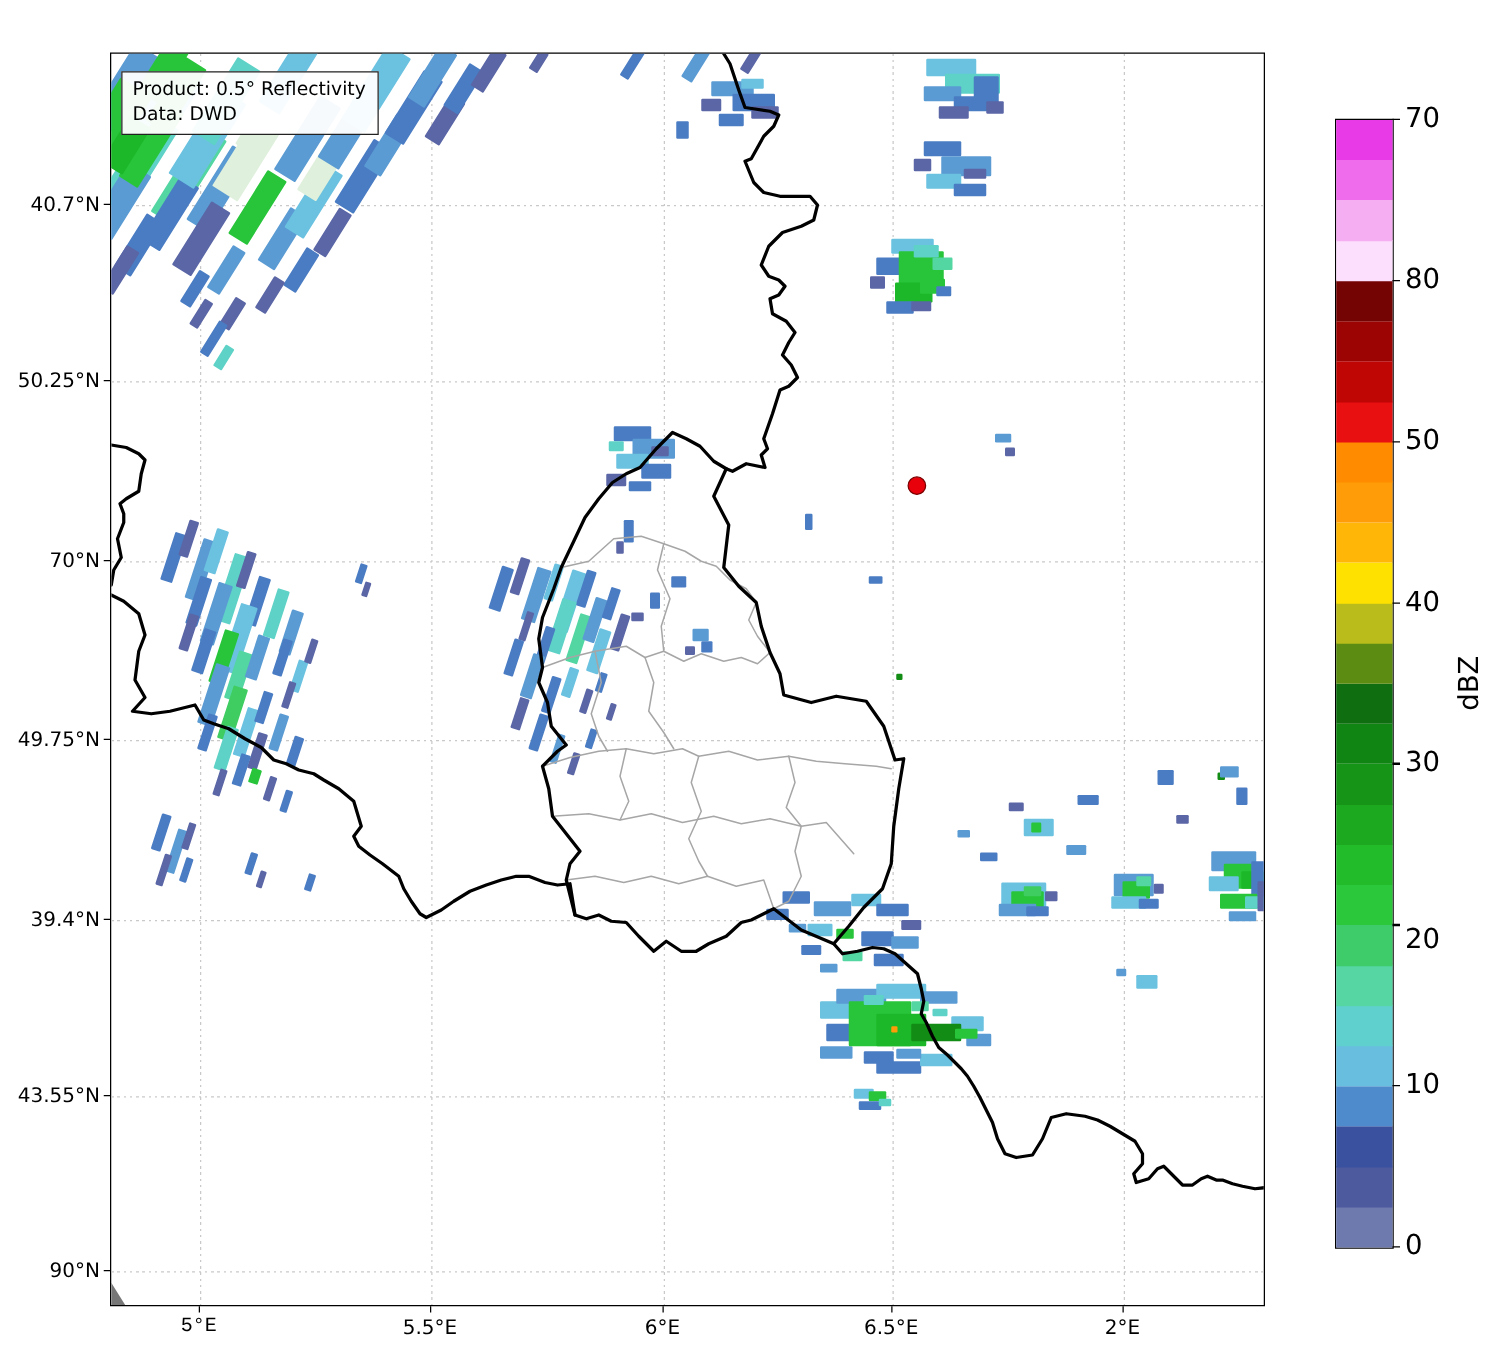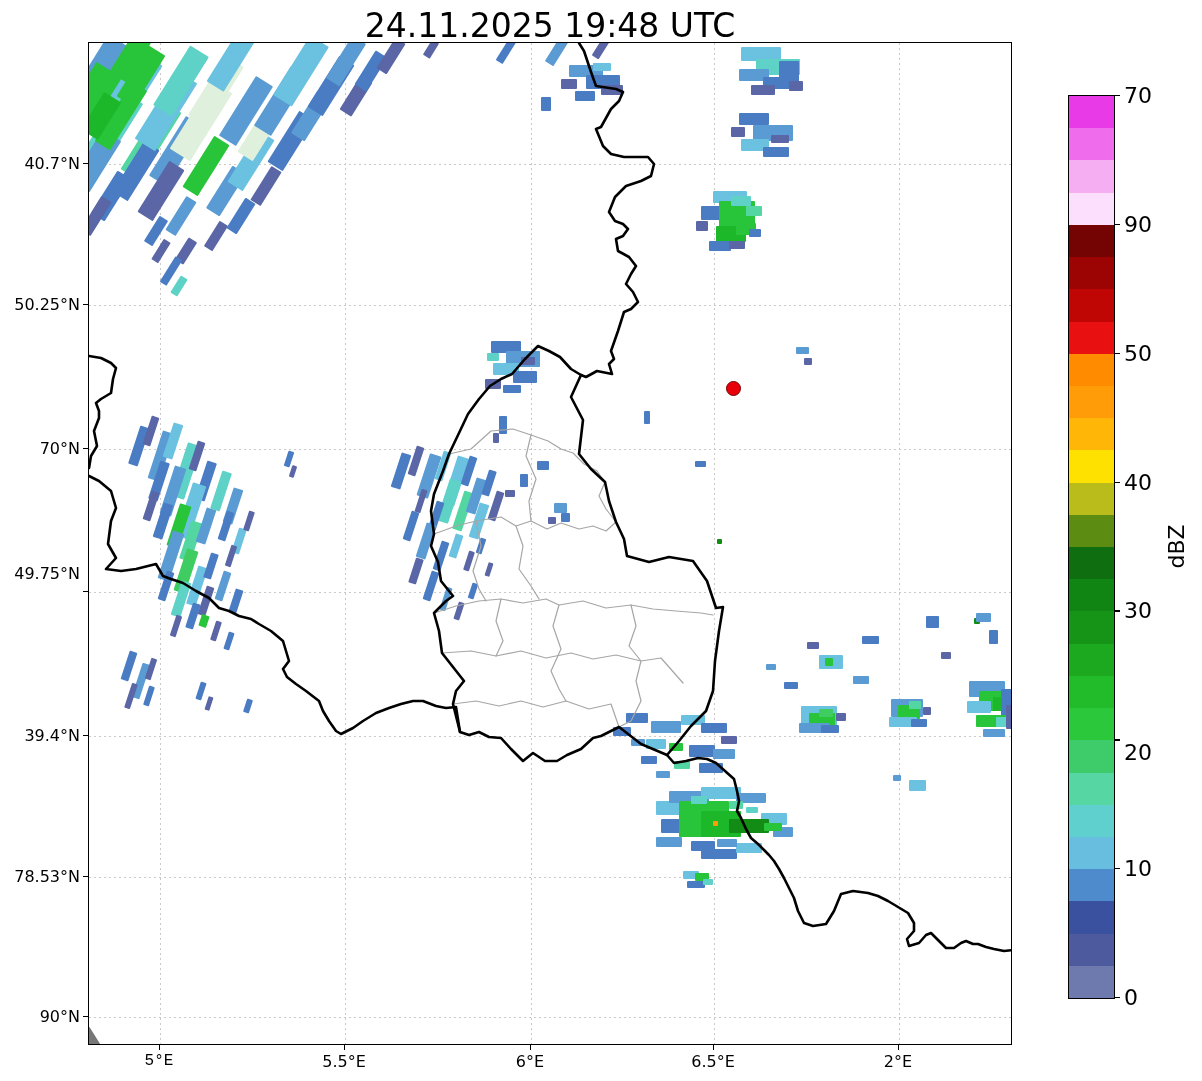--- a/index.html
+++ b/index.html
@@ -28,21 +28,20 @@
   .cbseg{position:absolute;left:0;width:100%;}
   .cbtick{position:absolute;left:1114px;width:6px;height:1.3px;background:#000;}
   .cblab{position:absolute;left:1124px;font-size:22px;color:#000;transform:translateY(-50%);}
   #cbarlabel{position:absolute;left:1146px;top:534px;font-size:22px;color:#000;
     transform:rotate(-90deg);transform-origin:center;width:60px;text-align:center;}
 </style>
 </head>
 <body>
 
 <div id="fig">
-  <div id="title">24.11.2025 19:48 UTC</div>
 
   <div id="plot">
     <div id="gridlayer">
         <div class="vgrid" style="left: 71px;"></div>
         <div class="vgrid" style="left: 256px;"></div>
         <div class="vgrid" style="left: 442px;"></div>
         <div class="vgrid" style="left: 625px;"></div>
         <div class="vgrid" style="left: 810px;"></div>
         <div class="hgrid" style="top: 121px;"></div>
         <div class="hgrid" style="top: 262px;"></div>
@@ -314,44 +313,48 @@
         <polyline points="578,42 583,50 590,71 595,85 615,88 622,91 618,100 610,108 600,126 595,128 602,145 610,153 623,156 647,156 653,163 650,175 640,180 625,185 614,196 608,211 614,220 622,223 627,228 622,235 615,238 617,250 628,256 635,265 630,273 625,283 632,291 637,301 630,308 623,311 617,330 610,350 613,358 608,363 611,373 596,370 585,376 580,374" fill="none" stroke="#000000" stroke-width="2.6" stroke-linejoin="round" stroke-linecap="round"></polyline>
         <polyline points="580,374 570,396 582,419 578,453 590,468 604,481 608,500 615,521 623,538 626,555 648,561 668,556 692,560 706,580 715,607 722,606 718,630 714,660 712,690 705,710 690,725 678,740 666,754 640,743 618,726 600,735 592,737 580,748 566,754 556,760 544,760 532,752 522,760 510,748 500,737 488,736 478,731 468,734 459,731 452,703 455,690 463,680 452,666 441,652 438,630 433,612 445,600 452,595 440,580 437,561 430,545 433,533 430,510 433,493 442,470 448,453 458,432 467,413 478,398 489,385 500,378 511,373 524,358 537,345 548,350 559,356 570,368 580,374" fill="none" stroke="#000000" stroke-width="2.6" stroke-linejoin="round" stroke-linecap="round"></polyline>
         <polyline points="88,355 100,357 110,362 115,367 112,378 110,392 100,398 95,402 98,410 98,417 93,430 96,445 90,455 88,467" fill="none" stroke="#000000" stroke-width="2.6" stroke-linejoin="round" stroke-linecap="round"></polyline>
         <polyline points="88,475 98,480 110,490 115,507 110,520 107,543 115,557 105,568 120,570 135,568 155,563 162,575 170,578 182,582 195,590 208,597 218,607 228,610 238,615 250,618 258,623 270,630 282,640 285,650 288,660 282,668 286,676 295,683 305,690 318,700 322,710 328,720 335,730 340,733 352,727 362,720 375,712 388,707 400,703 412,700 422,700 435,705 445,707 455,706 459,731" fill="none" stroke="#000000" stroke-width="2.6" stroke-linejoin="round" stroke-linecap="round"></polyline>
         <polyline points="666,754 673,762 685,760 697,757 706,758 715,762 724,770 733,778 736,790 738,800 736,810 740,817 745,828 750,837 757,843 762,848 768,854 773,860 778,868 783,877 788,887 793,897 797,910 803,922 812,925 825,923 833,910 840,893 852,890 867,892 877,895 887,900 897,906 907,912 913,922 913,930 906,938 908,945 918,942 925,934 930,932 938,940 945,947 953,947 960,942 965,940 972,943 977,943 985,946 993,948 1003,950 1012,949" fill="none" stroke="#000000" stroke-width="2.6" stroke-linejoin="round" stroke-linecap="round"></polyline>
         <polygon points="86,1022 101,1046 86,1046" fill="#777"></polygon>
       </svg>
     <div id="marker" style="left: 636.5px; top: 337.5px; background: rgb(232, 0, 11);"></div>
   </div>
 
+  <div id="infobox">
+    <div>Product: 0.5° Reflectivity</div>
+    <div>Data: DWD</div>
+  </div>
 
   <div id="axislayer">
       <div class="xtick" style="left: 159px;"></div>
       <div class="xlab" style="left: 159px; font-family: Liberation Mono, monospace;">5°E</div>
       <div class="xtick" style="left: 344px;"></div>
       <div class="xlab" style="left: 344px;">5.5°E</div>
       <div class="xtick" style="left: 530px;"></div>
       <div class="xlab" style="left: 530px;">6°E</div>
       <div class="xtick" style="left: 713px;"></div>
       <div class="xlab" style="left: 713px;">6.5°E</div>
       <div class="xtick" style="left: 898px;"></div>
       <div class="xlab" style="left: 898px;">2°E</div>
       <div class="ytick" style="top: 163px;"></div>
       <div class="ylab" style="top: 163px;">40.7°N</div>
       <div class="ytick" style="top: 304px;"></div>
       <div class="ylab" style="top: 304px;">50.25°N</div>
       <div class="ytick" style="top: 448px;"></div>
       <div class="ylab" style="top: 448px;">70°N</div>
       <div class="ytick" style="top: 591px;"></div>
-      <div class="ylab" style="top: 573px;">49.75°N</div>
+      <div class="ylab" style="top: 591px;">49.75°N</div>
       <div class="ytick" style="top: 735px;"></div>
       <div class="ylab" style="top: 735px;">39.4°N</div>
       <div class="ytick" style="top: 876px;"></div>
-      <div class="ylab" style="top: 876px;">78.53°N</div>
+      <div class="ylab" style="top: 876px;">43.55°N</div>
       <div class="ytick" style="top: 1016px;"></div>
       <div class="ylab" style="top: 1016px;">90°N</div>
     </div>
 
   <div id="cbar">
       <div class="cbseg" style="bottom: 0px; height: 32.7143px; background: rgb(110, 121, 174);"></div>
       <div class="cbseg" style="bottom: 32.2143px; height: 32.7143px; background: rgb(77, 90, 157);"></div>
       <div class="cbseg" style="bottom: 64.4286px; height: 32.7143px; background: rgb(57, 81, 159);"></div>
       <div class="cbseg" style="bottom: 96.6429px; height: 32.7143px; background: rgb(78, 139, 204);"></div>
       <div class="cbseg" style="bottom: 128.857px; height: 32.7143px; background: rgb(103, 190, 222);"></div>
@@ -386,18 +389,18 @@
       <div class="cblab" style="top: 868.143px;">10</div>
       <div class="cbtick" style="top: 739.286px;"></div>
       <div class="cblab" style="top: 752px;">20</div>
       <div class="cbtick" style="top: 610.429px;"></div>
       <div class="cblab" style="top: 610.429px;">30</div>
       <div class="cbtick" style="top: 481.571px;"></div>
       <div class="cblab" style="top: 481.571px;">40</div>
       <div class="cbtick" style="top: 352.714px;"></div>
       <div class="cblab" style="top: 352.714px;">50</div>
       <div class="cbtick" style="top: 223.857px;"></div>
-      <div class="cblab" style="top: 223.857px;">90</div>
+      <div class="cblab" style="top: 223.857px;">80</div>
       <div class="cbtick" style="top: 95px;"></div>
       <div class="cblab" style="top: 95px;">70</div>
     </div>
   <div id="cbarlabel">dBZ</div>
 </div>
 
 </body></html>

